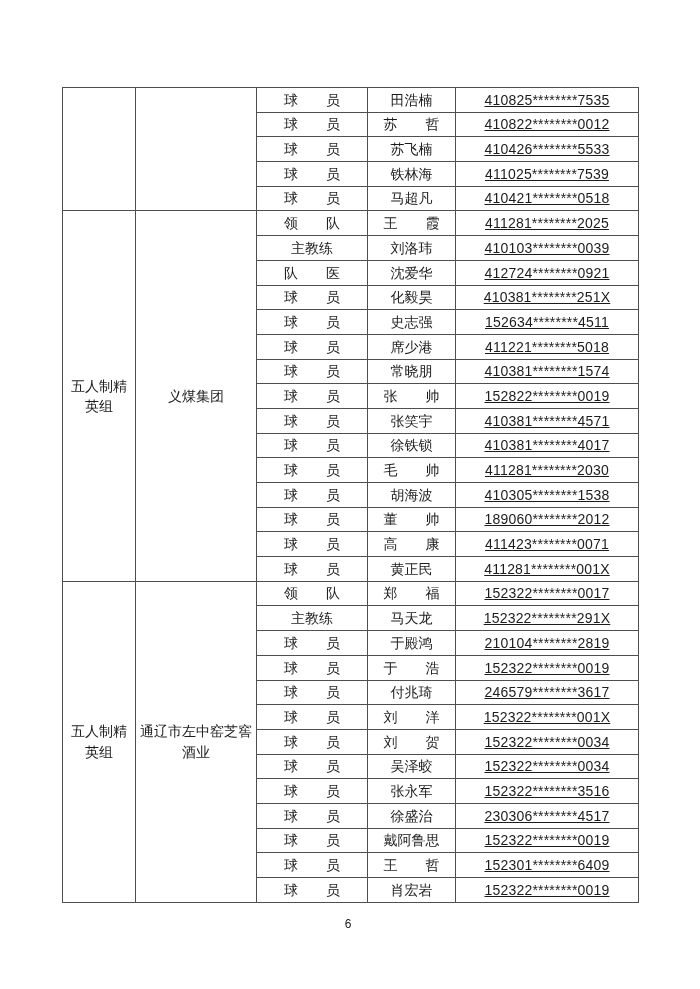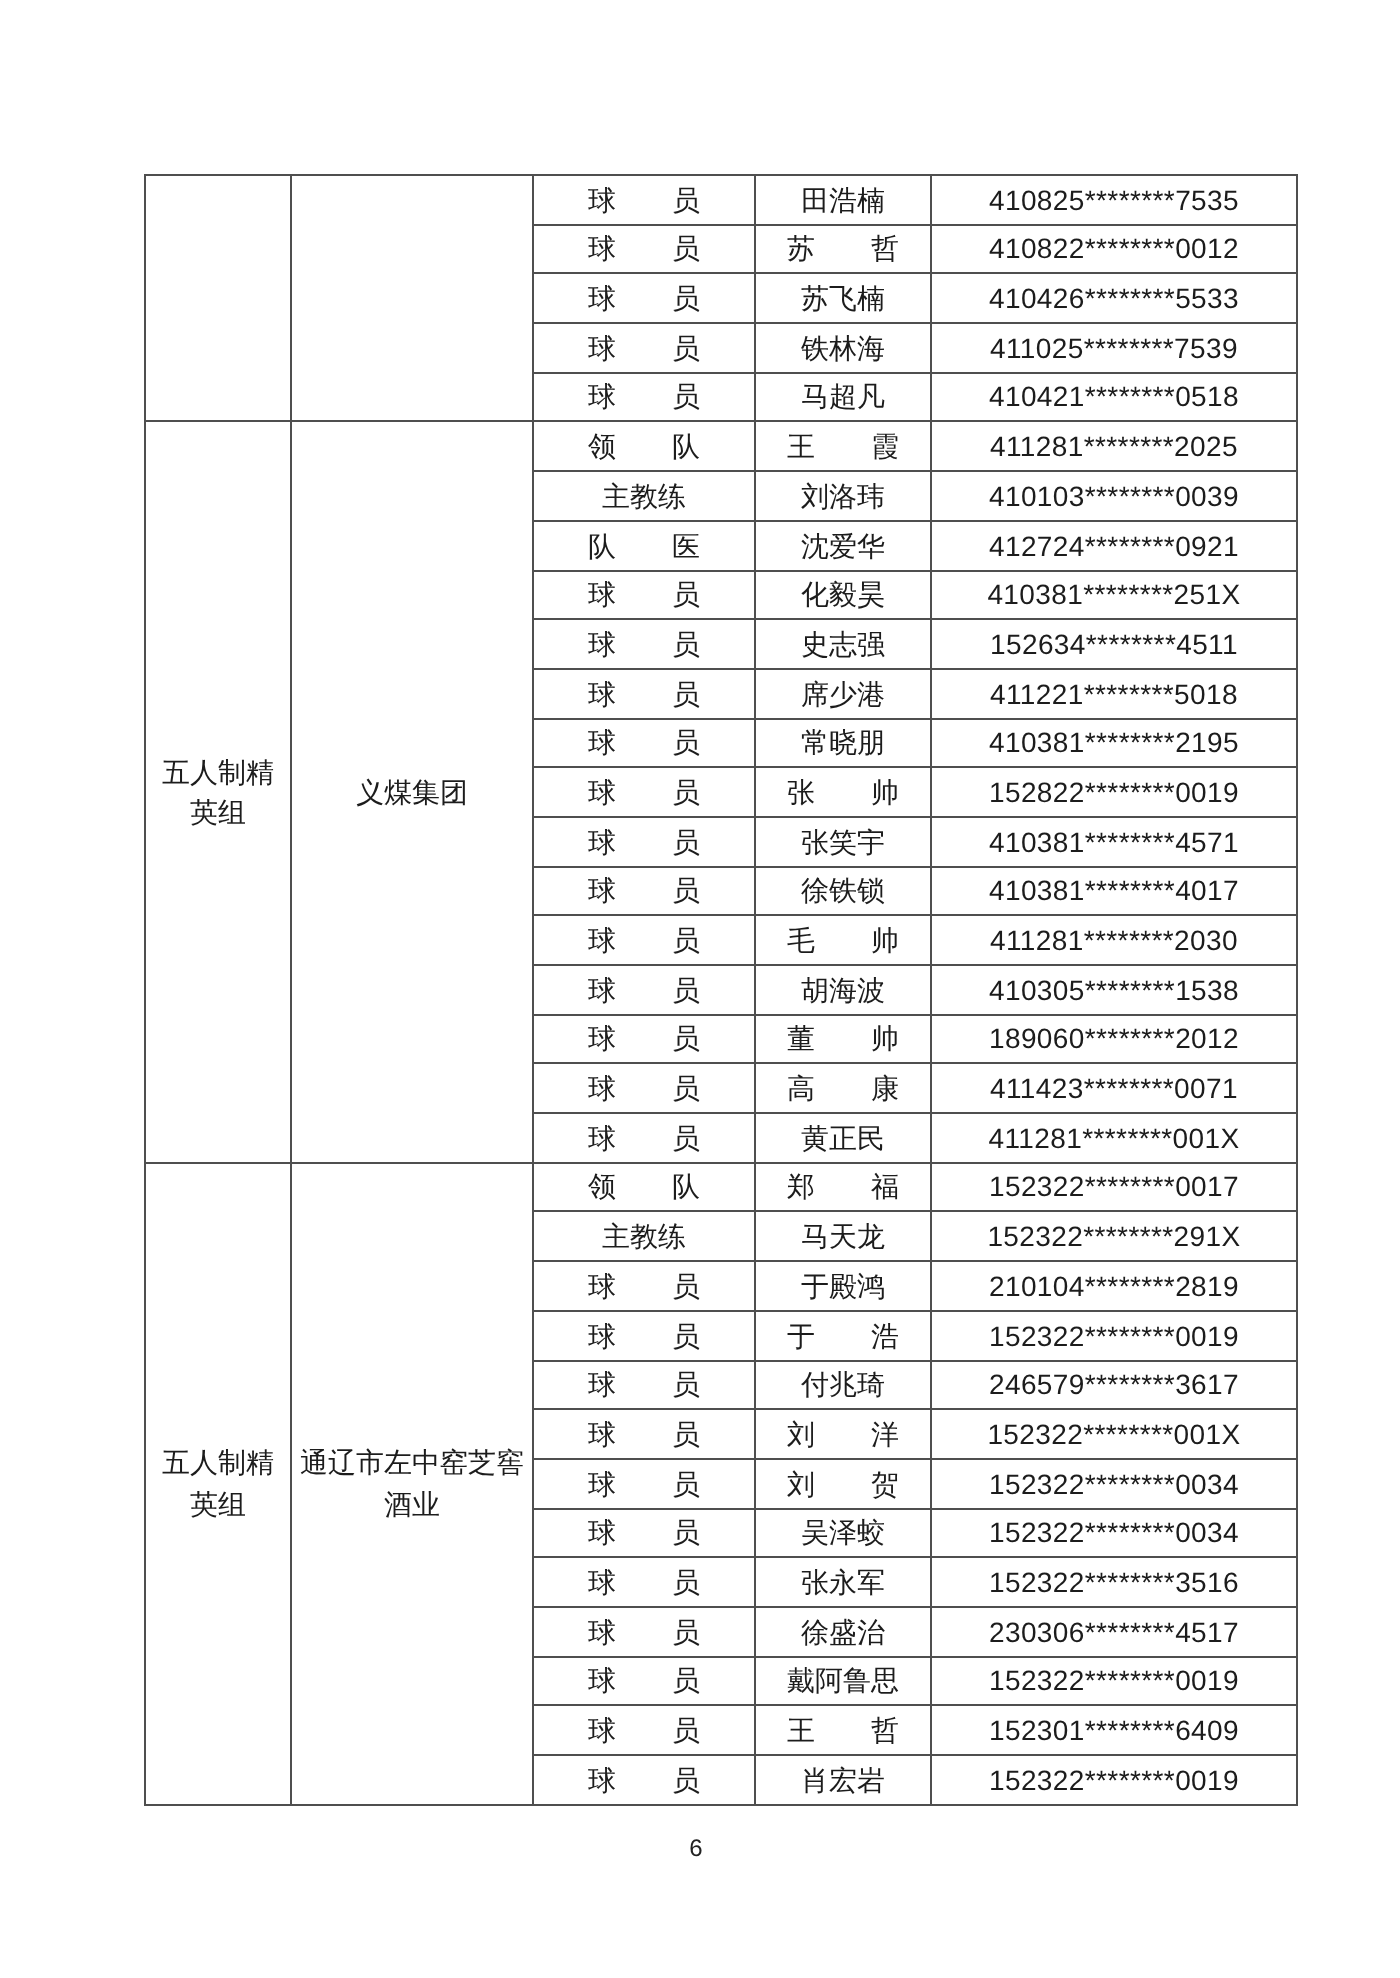--- a/index.html
+++ b/index.html
@@ -20,41 +20,41 @@
     background: #ffffff;
     overflow: hidden;
   }
   table.roster {
     position: absolute;
     left: 62px;
     top: 87px;
     width: 576px;
     border-collapse: collapse;
     table-layout: fixed;
-    margin-left: 10px;
   }
   table.roster td {
     border: 1px solid #4f4f4f;
     text-align: center;
     vertical-align: middle;
     font-size: 14px;
     color: #1c1c1c;
     padding: 0 3px;
     line-height: 1.45;
     overflow: hidden;
   }
   table.roster tr {
     height: 24.7px;
   }
   td.group-cell, td.team-cell {
     line-height: 2.0;
   }
   td.id-cell {
     letter-spacing: 0.2px;
     white-space: nowrap;
+    text-decoration: underline;
   }
   
   .j4 {
     display: inline-block;
     width: 4em;
     text-align: justify;
     text-align-last: justify;
   }
   .page-number {
     position: absolute;
@@ -135,21 +135,21 @@
           <td class="id-cell">152634********4511</td>
         </tr>
         <tr>
           <td class="role-cell"><span class="j4">球员</span></td>
           <td class="name-cell">席少港</td>
           <td class="id-cell">411221********5018</td>
         </tr>
         <tr>
           <td class="role-cell"><span class="j4">球员</span></td>
           <td class="name-cell">常晓朋</td>
-          <td class="id-cell">410381********2195</td>
+          <td class="id-cell">410381********1574</td>
         </tr>
         <tr>
           <td class="role-cell"><span class="j4">球员</span></td>
           <td class="name-cell"><span class="j4">张帅</span></td>
           <td class="id-cell">152822********0019</td>
         </tr>
         <tr>
           <td class="role-cell"><span class="j4">球员</span></td>
           <td class="name-cell">张笑宇</td>
           <td class="id-cell">410381********4571</td>

